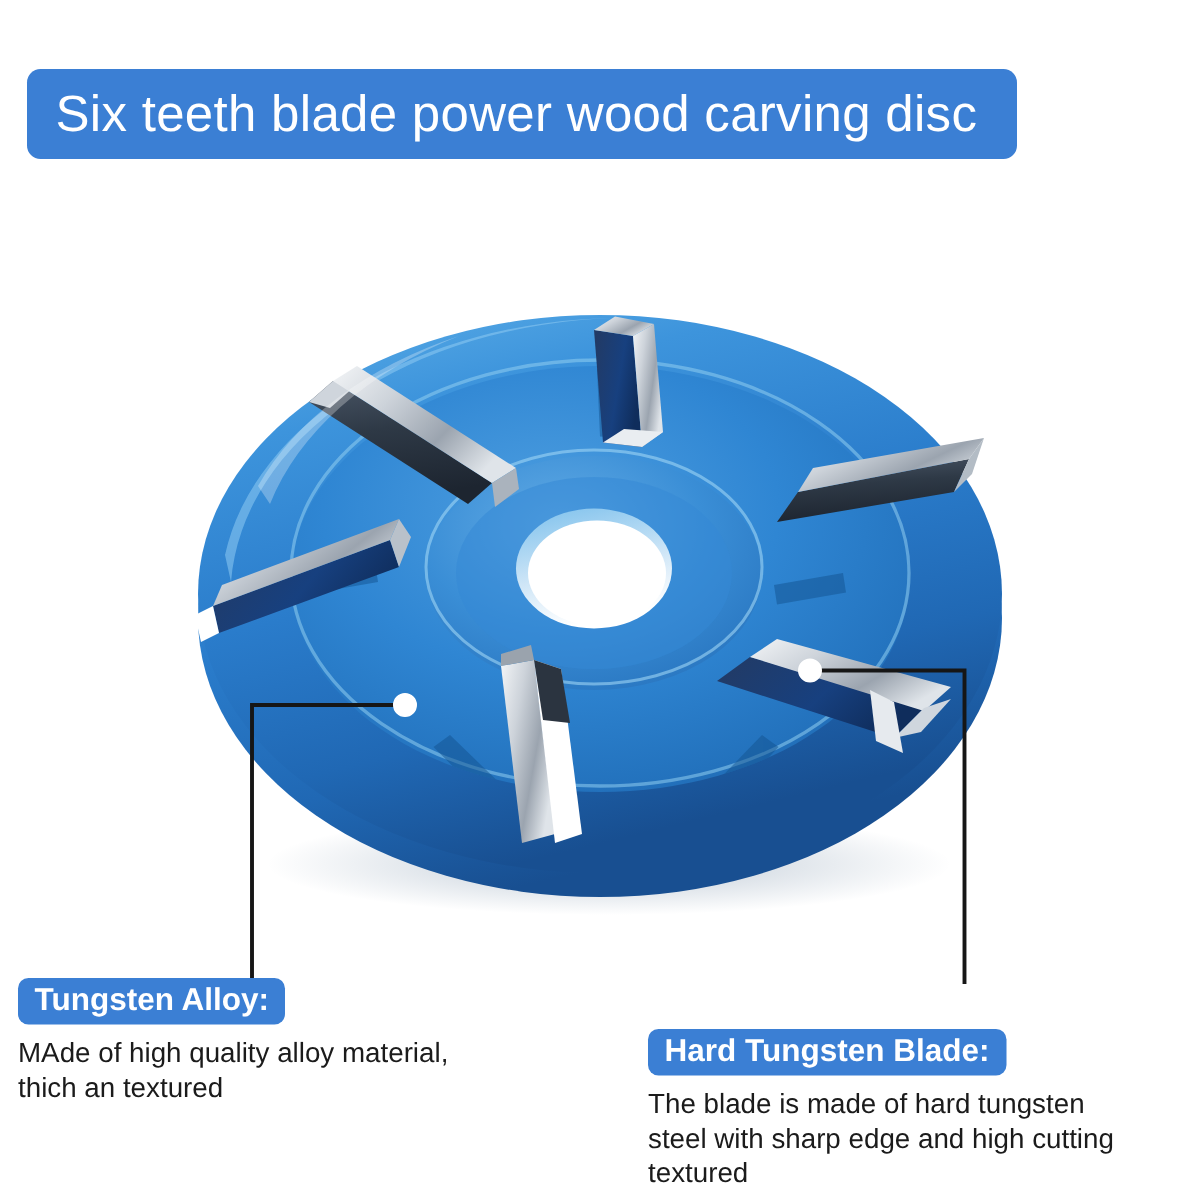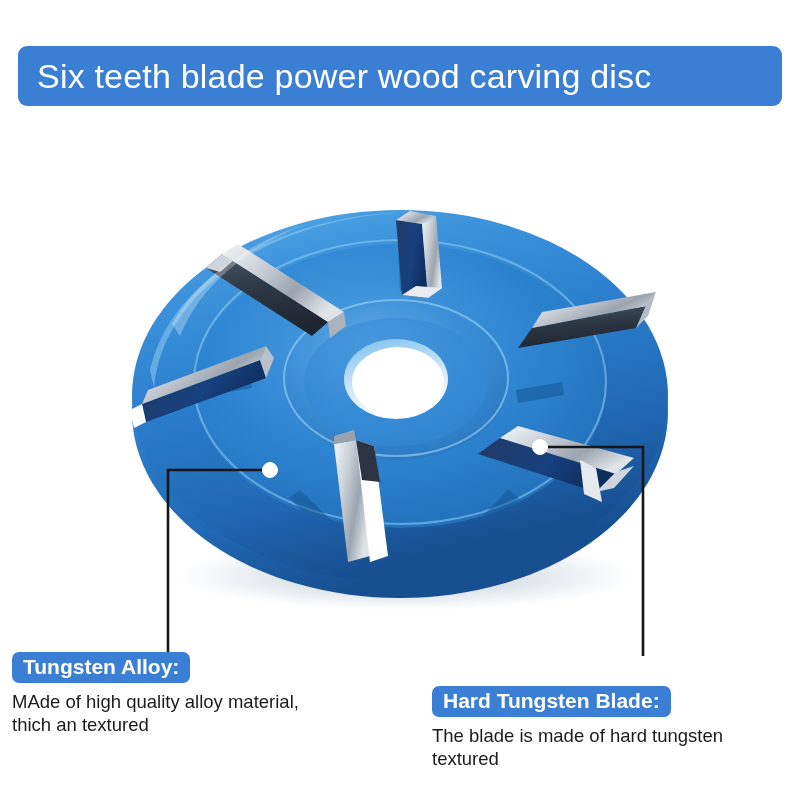--- a/index.html
+++ b/index.html
@@ -14,21 +14,21 @@
     overflow: hidden;
     font-family: "Liberation Sans", sans-serif;
     -webkit-font-smoothing: antialiased;
   }
 
   
   #title-banner {
     position: absolute;
     left: 18px;
     top: 46px;
-    width: 764px;
+    width: 660px;
     height: 60px;
     background: #3b7fd4;
     border-radius: 9px;
     box-sizing: border-box;
     display: flex;
     align-items: center;
   }
   #title-text {
     color: #ffffff;
     font-size: 34px;
@@ -233,15 +233,16 @@
   <div class="callout-body">
     <div>MAde of high quality alloy material,</div>
     <div>thich an textured</div>
   </div>
 </div>
 
 <div class="callout" id="callout-right">
   <div class="callout-badge">Hard Tungsten Blade:</div>
   <div class="callout-body">
     <div>The blade is made of hard tungsten</div>
+    <div>steel with sharp edge and high cutting</div>
     <div>textured</div>
   </div>
 </div>
 
 </body></html>

